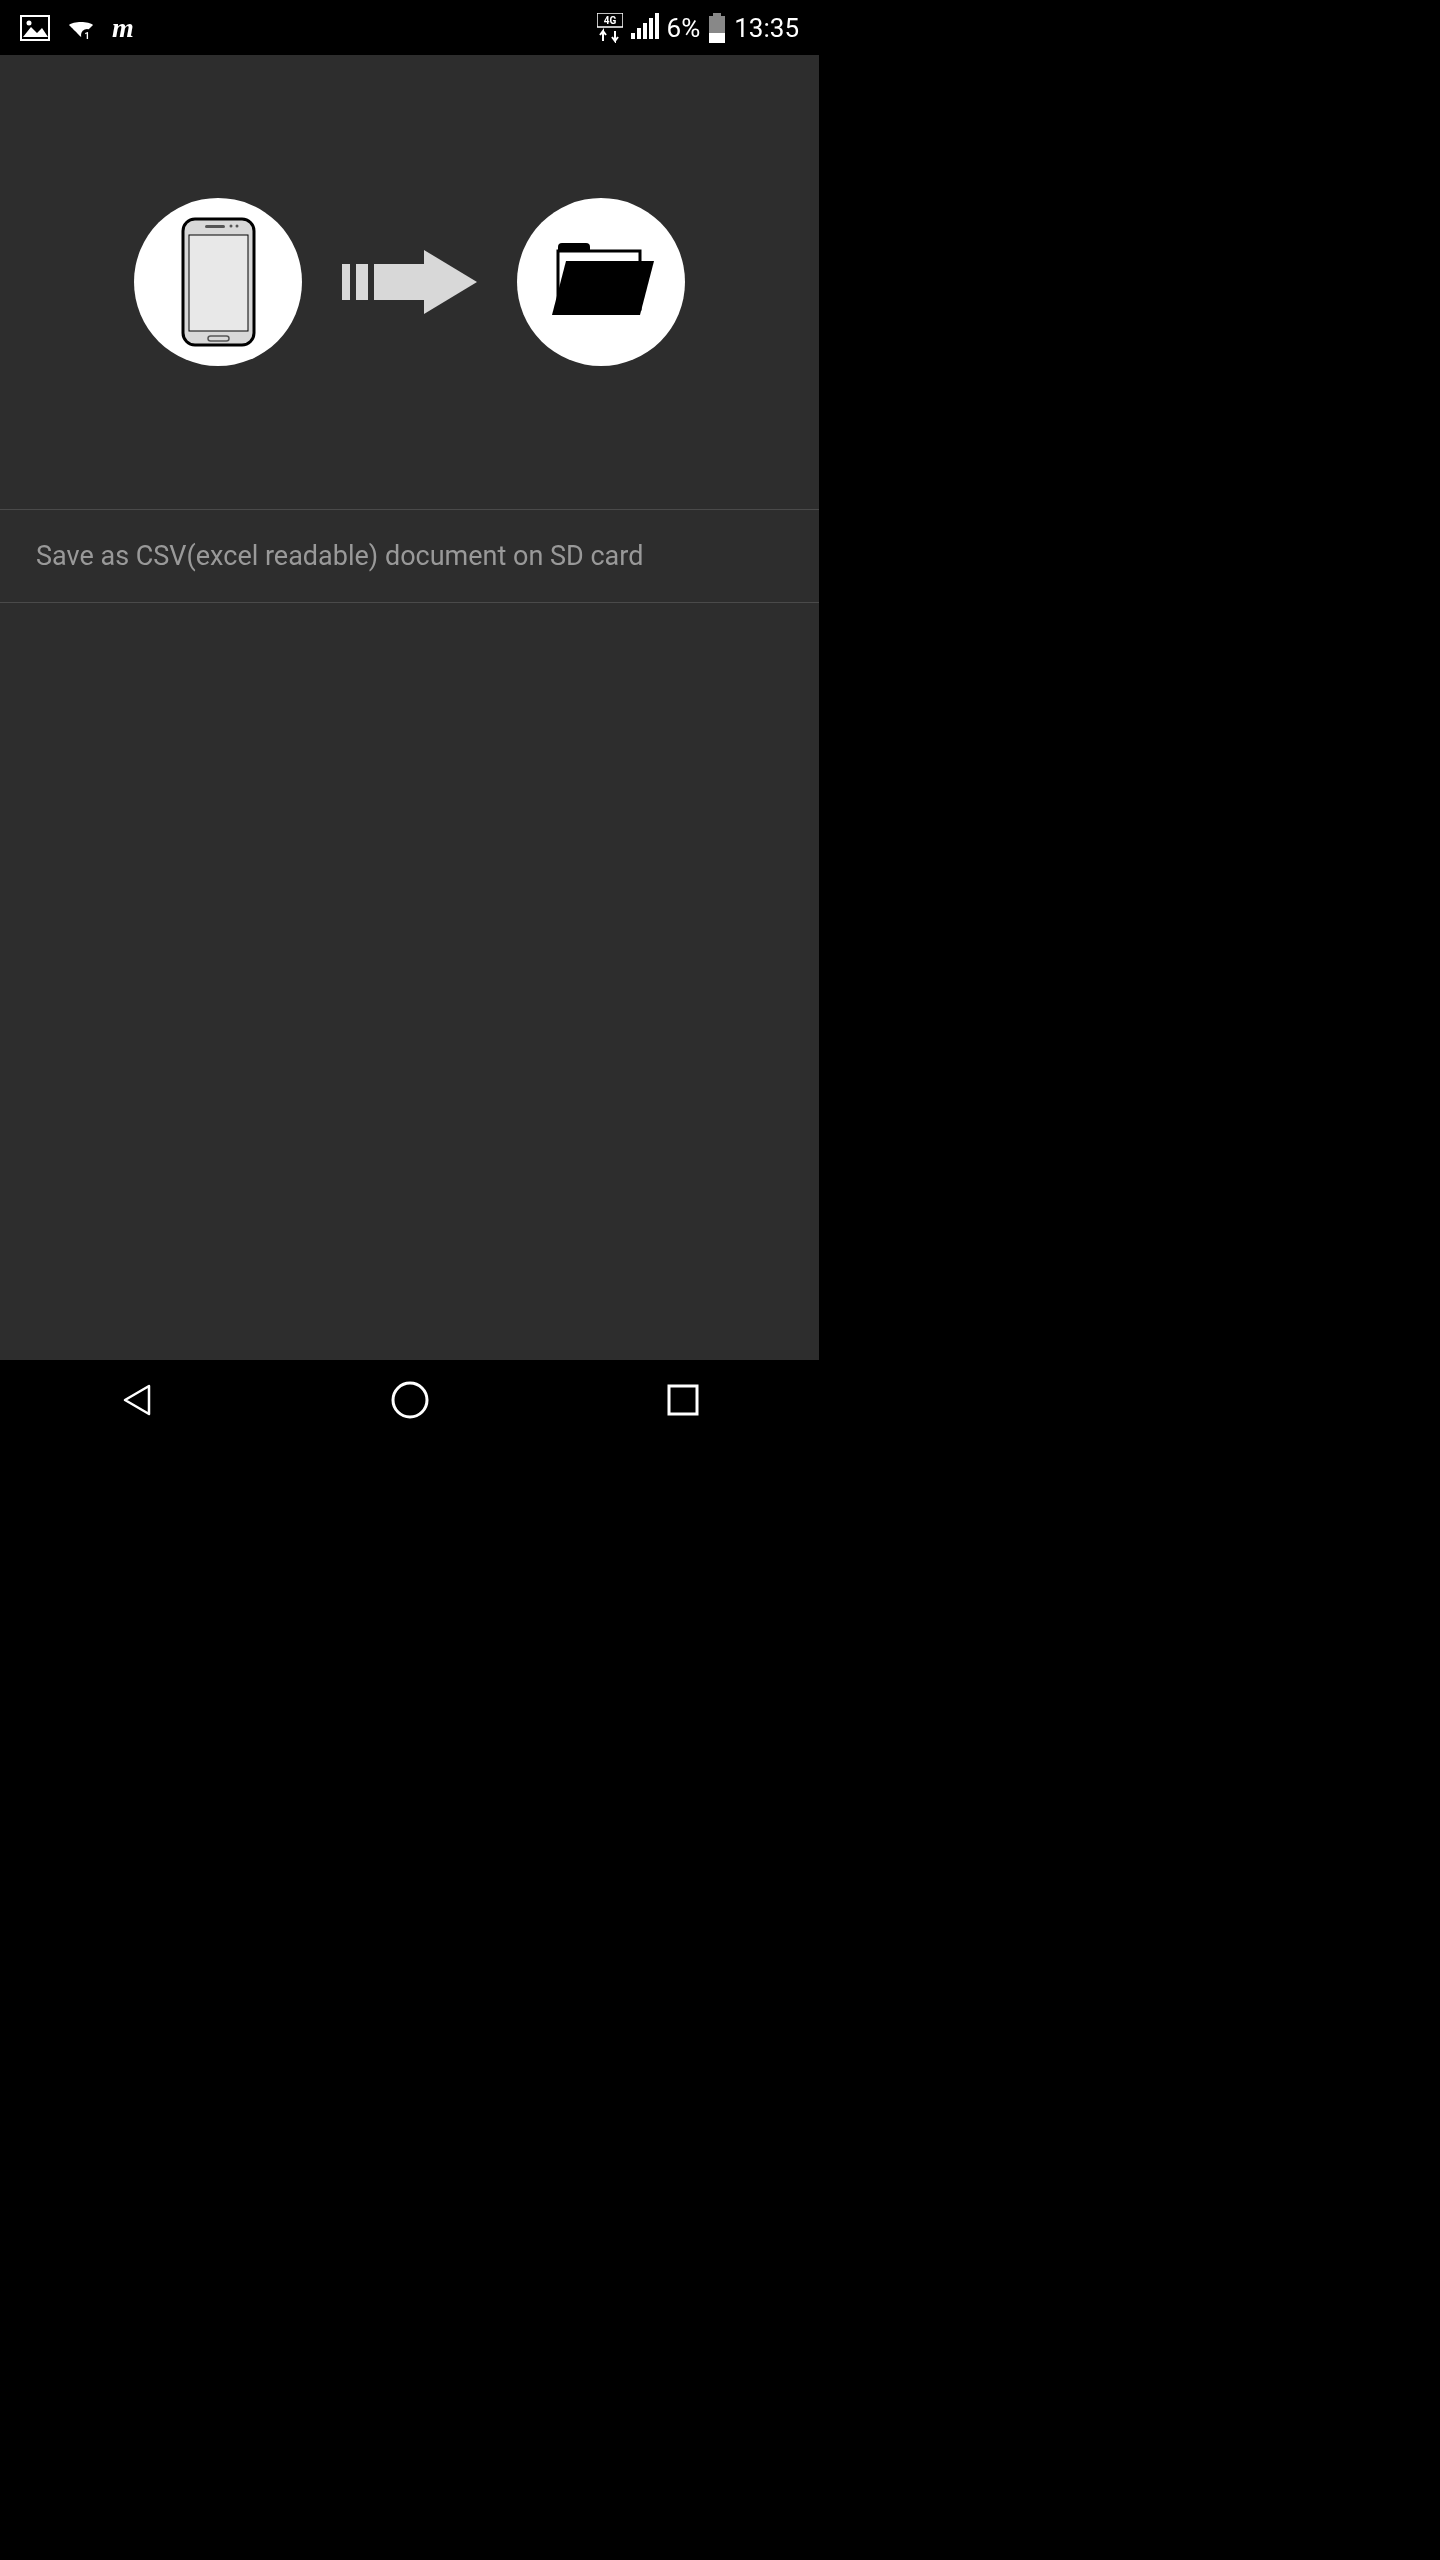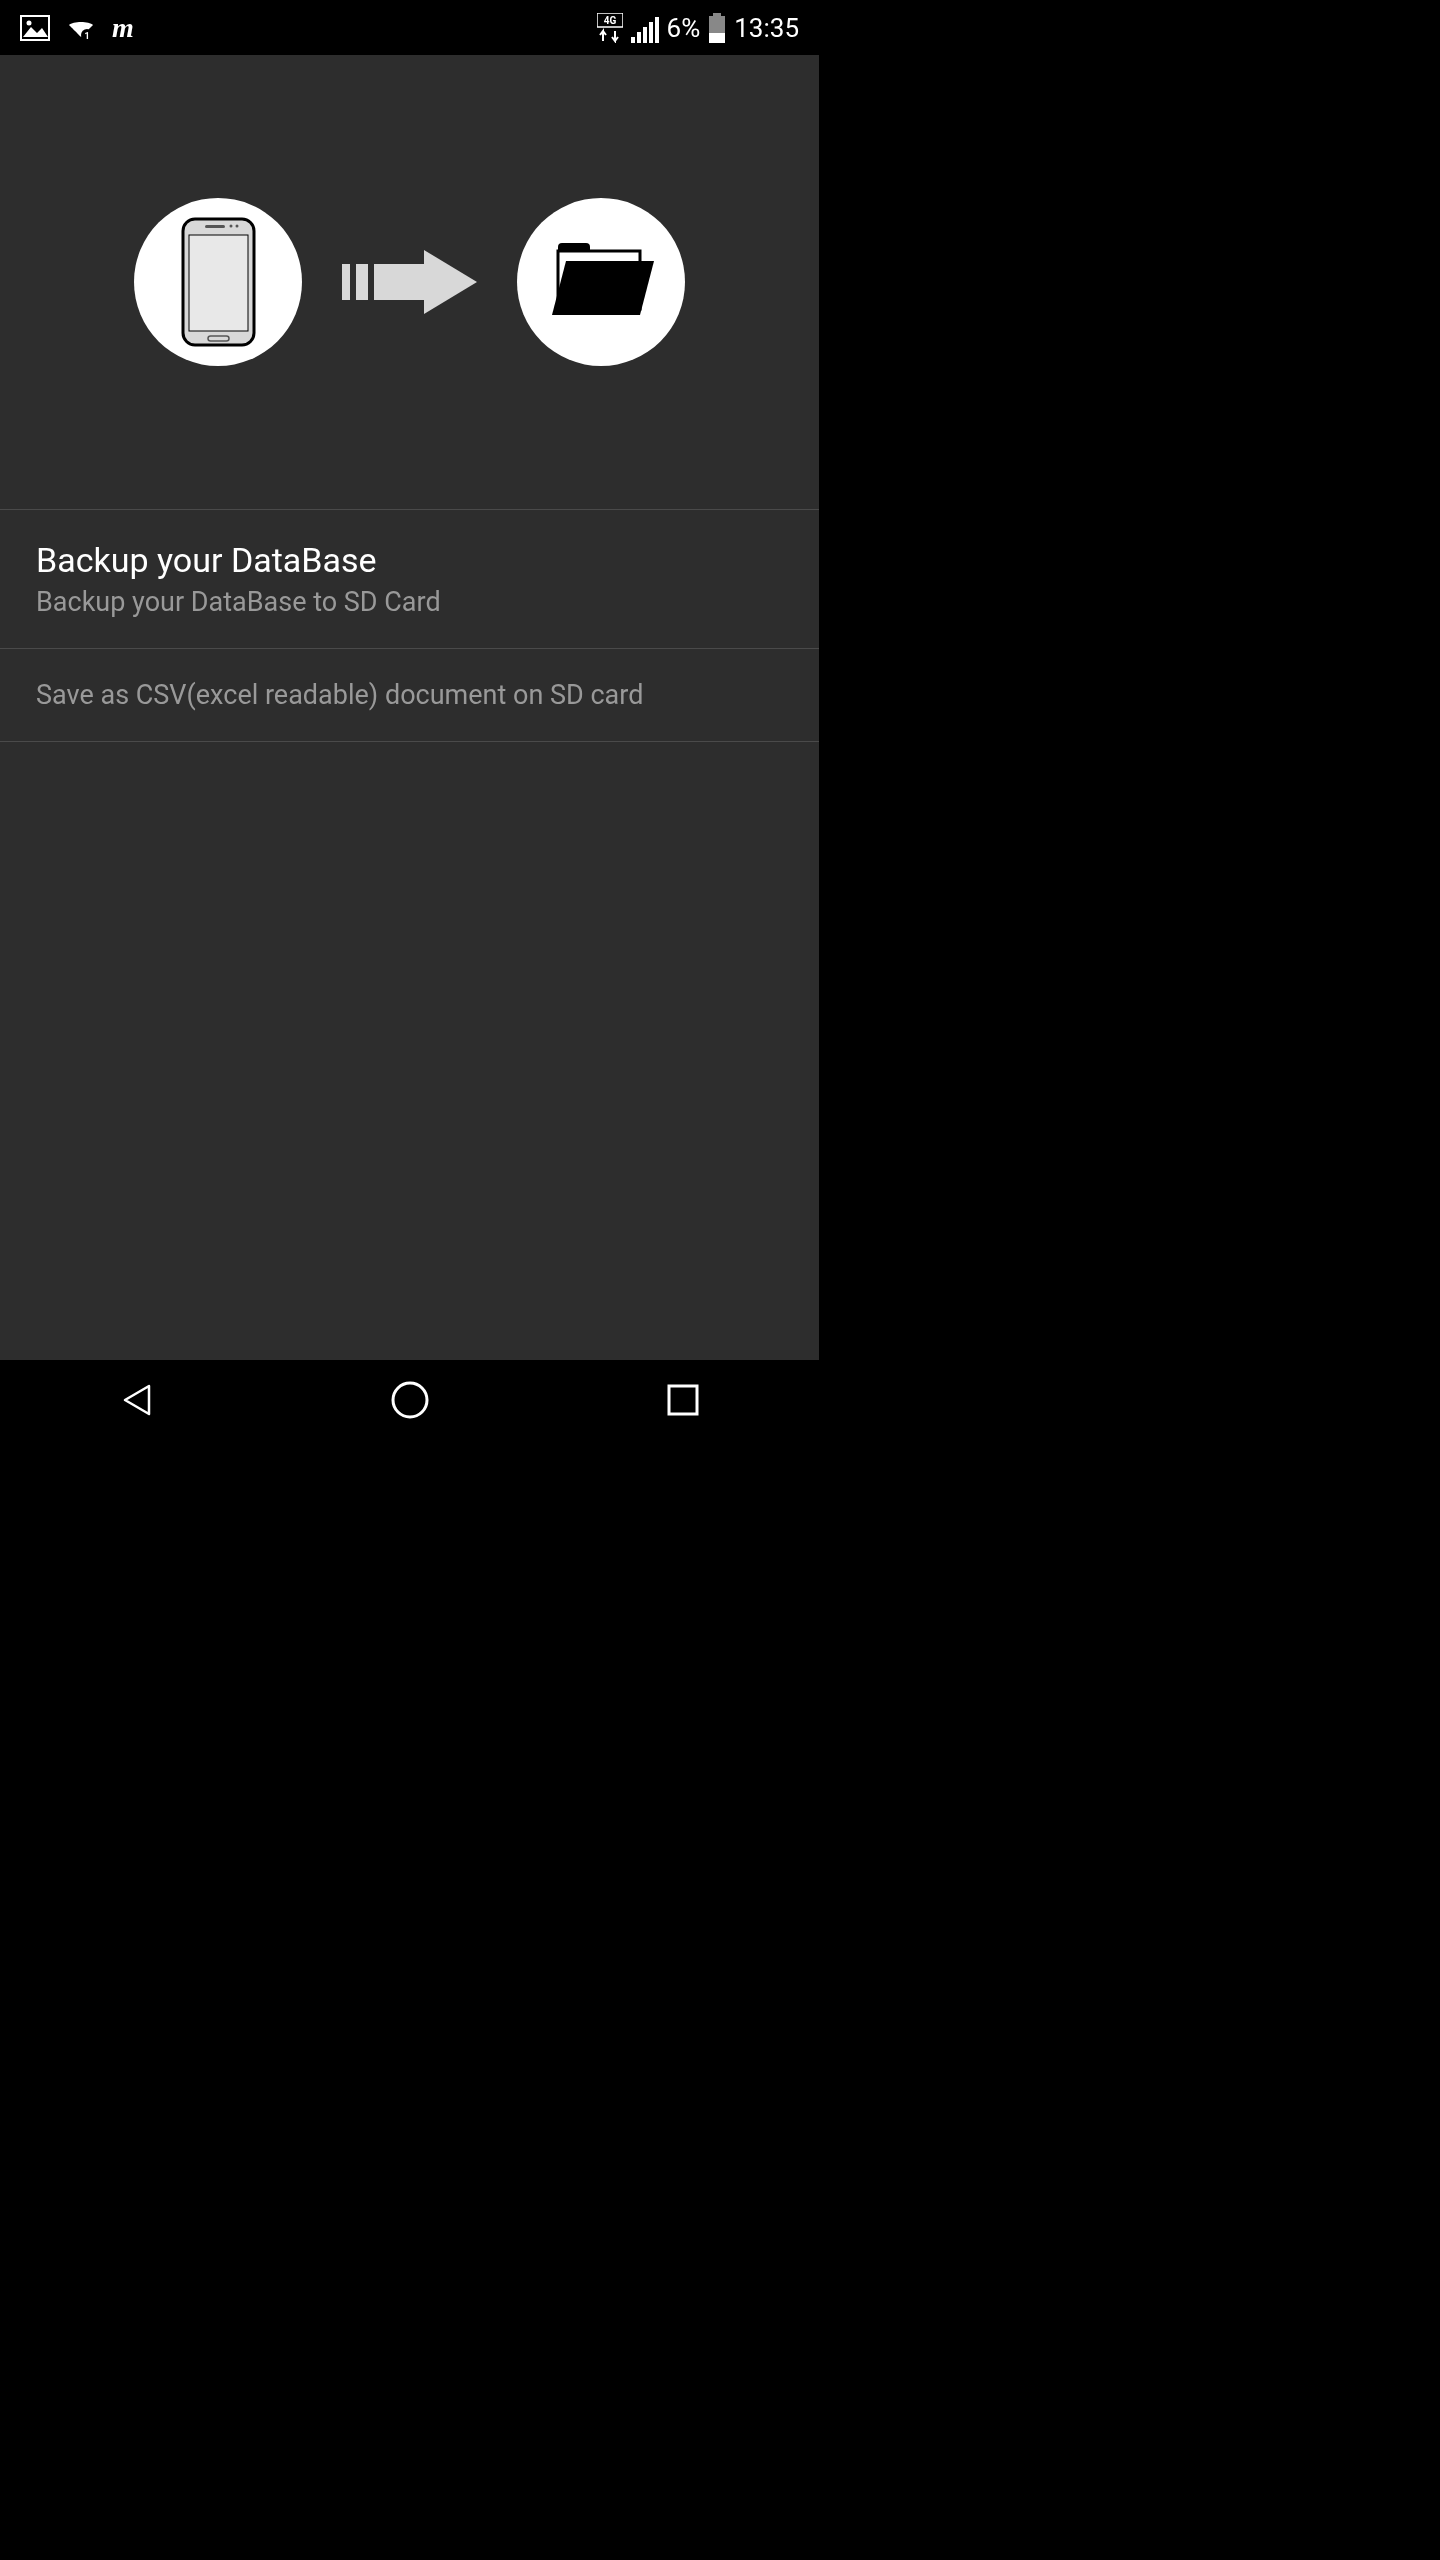--- a/index.html
+++ b/index.html
@@ -26,21 +26,21 @@
       padding: 0 20px;
       color: #fff;
     }
     .status-left {
       display: flex;
       align-items: center;
       gap: 15px;
     }
     .status-right {
       display: flex;
-      align-items: flex-end;
+      align-items: flex-start;
       gap: 8px;
       font-size: 26px;
     }
     .status-icon {
       display: inline-flex;
       align-items: center;
       justify-content: center;
     }
     .battery-text, .time-text {
       font-weight: 400;
@@ -193,24 +193,20 @@
     </div>
     <div class="circle-icon">
       <svg width="110" height="90" viewBox="0 0 110 90">
         <path d="M12 18 L12 10 Q12 6 16 6 L40 6 Q44 6 44 10 L44 18 Z" fill="#000"></path>
         <rect x="12" y="14" width="82" height="58" fill="#fff" stroke="#000" stroke-width="3"></rect>
         <path d="M6 78 L20 24 L108 24 L94 78 Z" fill="#000"></path>
       </svg>
     </div>
   </div>
 
-  <div class="list-item">
-    <div class="list-item-title">Backup your DataBase</div>
-    <div class="list-item-subtitle">Backup your DataBase to SD Card</div>
-  </div>
 
   <div class="list-item">
     <div class="list-item-subtitle">Save as CSV(excel readable) document on SD card</div>
   </div>
 </div>
 
 <div class="nav-bar">
   <div class="nav-button">
     <svg width="44" height="44" viewBox="0 0 44 44">
       <path d="M34 8 L10 22 L34 36 Z" fill="none" stroke="#fff" stroke-width="2.5" stroke-linejoin="round"></path>

